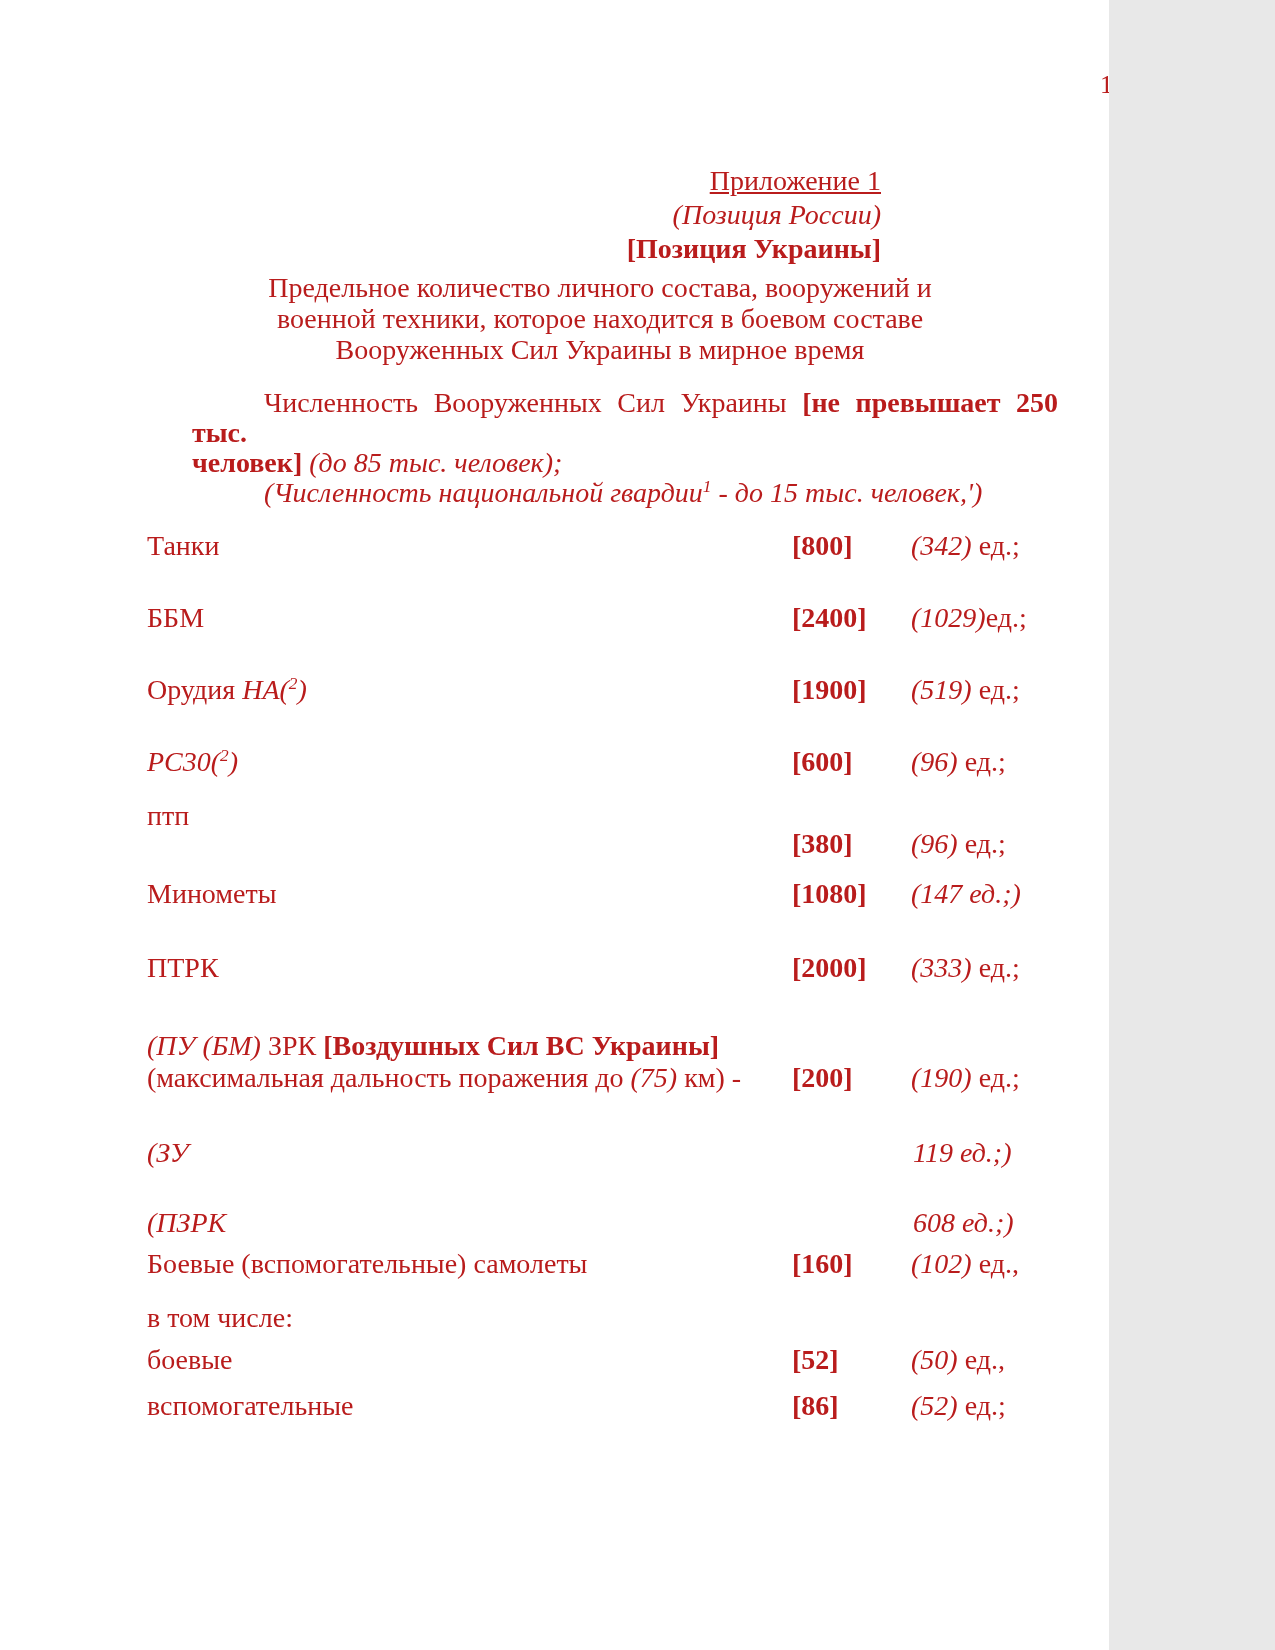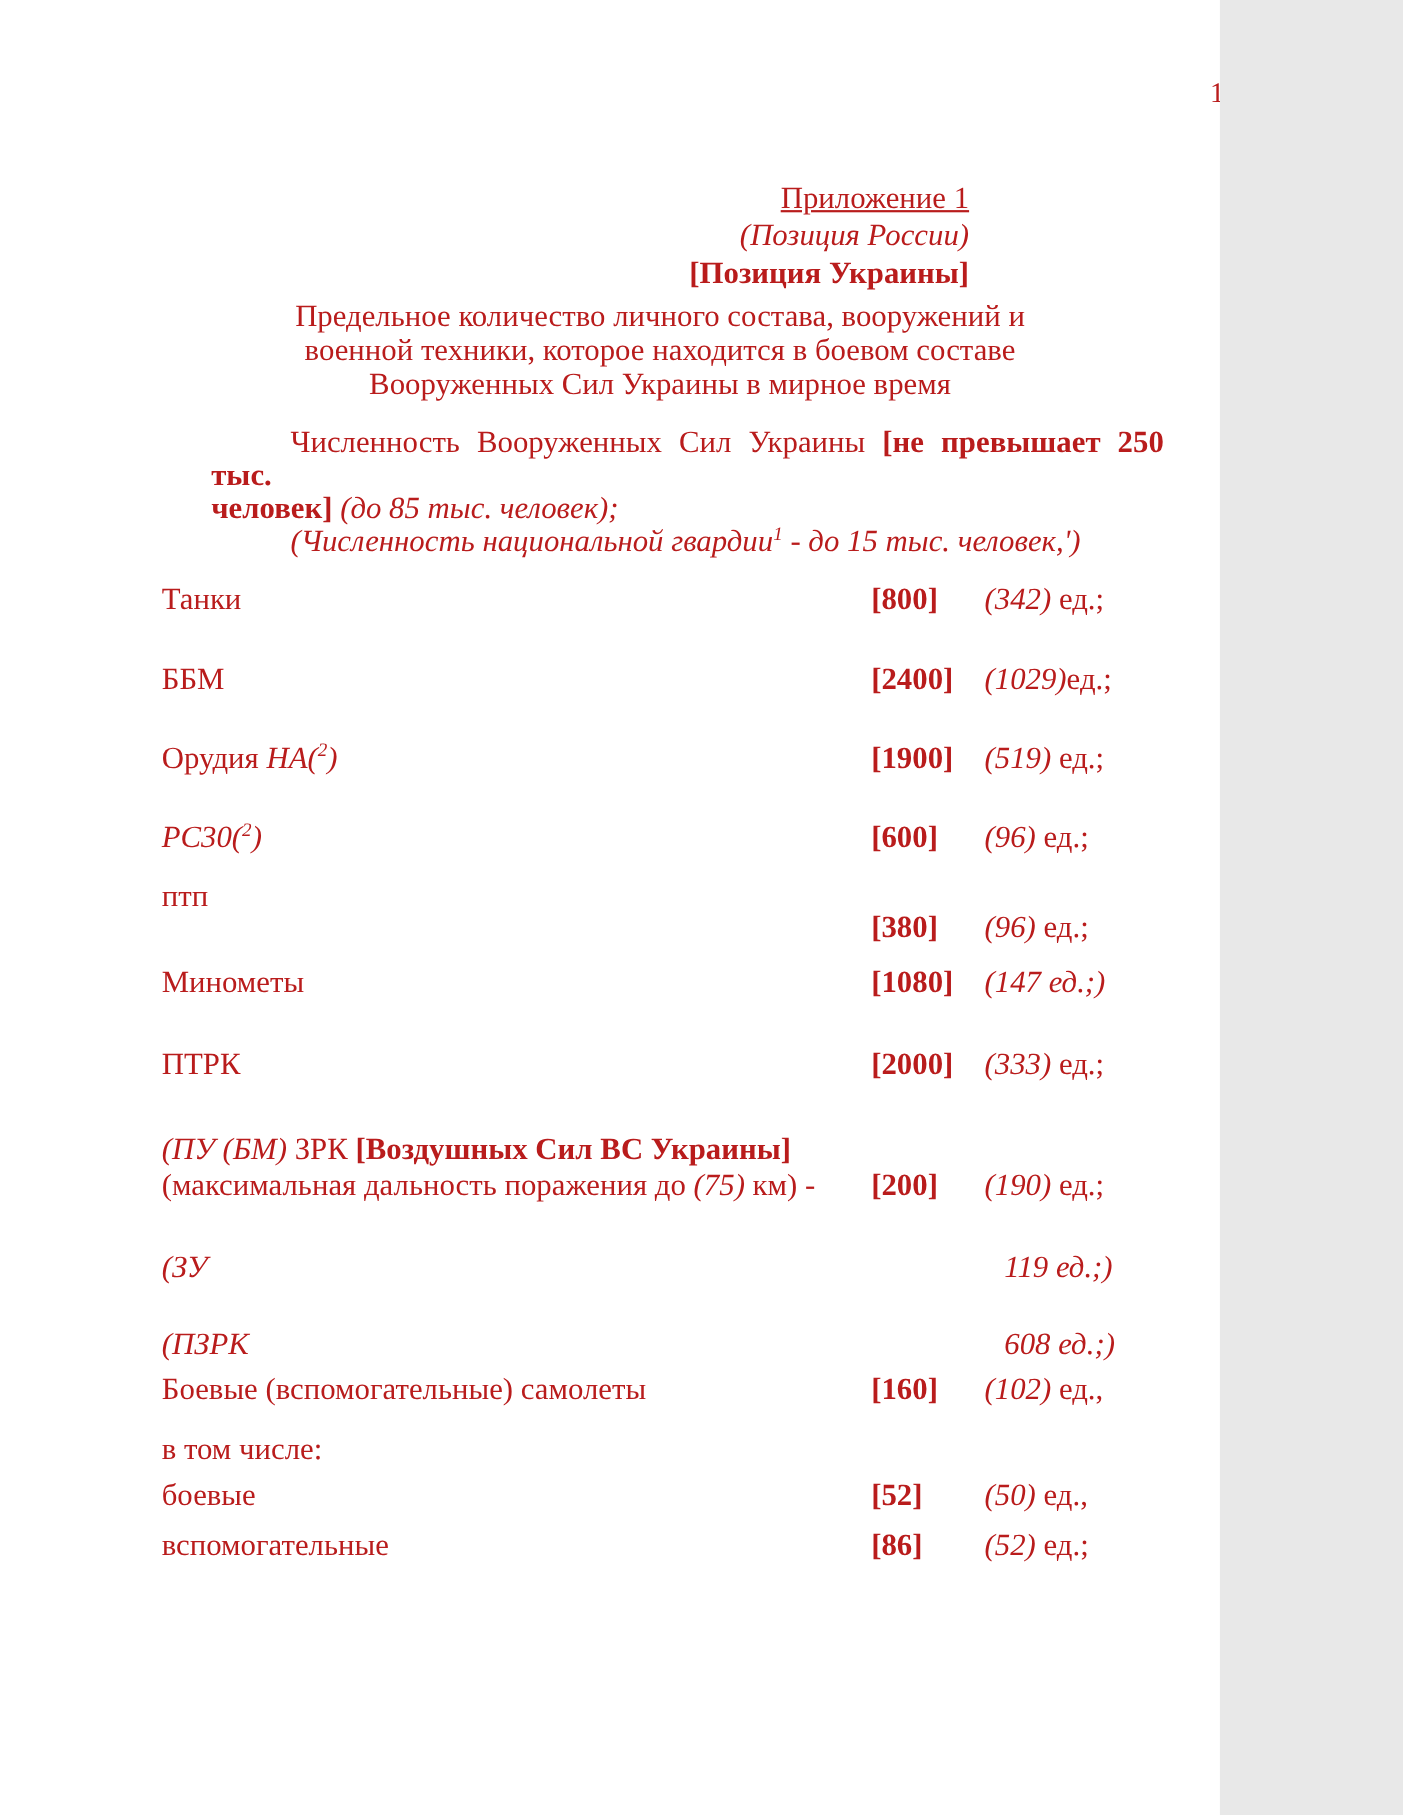--- a/index.html
+++ b/index.html
@@ -22,21 +22,21 @@
   .doc-title{top:272px;left:160px;width:880px;text-align:center;line-height:31px;}
   .personnel{top:388px;left:192px;width:866px;line-height:30px;}
   .pline1{text-indent:72px;text-align:justify;text-align-last:justify;}
   .pline3{text-indent:72px;}
   .b{font-weight:bold;}
   .i{font-style:italic;}
   sup{font-size:0.62em;vertical-align:super;line-height:0;}
   .row{position:absolute;left:147px;right:0;height:36px;}
   .row .bracket{position:absolute;left:645px;top:0;font-weight:bold;white-space:nowrap;}
   .row .val{position:absolute;left:748px;top:0;white-space:nowrap;}
-  .row .val .num{font-style:italic;}
+  .row .val .num{font-style:italic;margin-left:16px;}
   .row .val-right{position:absolute;left:766px;top:0;font-style:italic;white-space:nowrap;}
   .lbl{white-space:nowrap;}
 </style>
 </head>
 <body>
 
 <div class="page">
 
   <div class="abs page-number">11</div>
 

